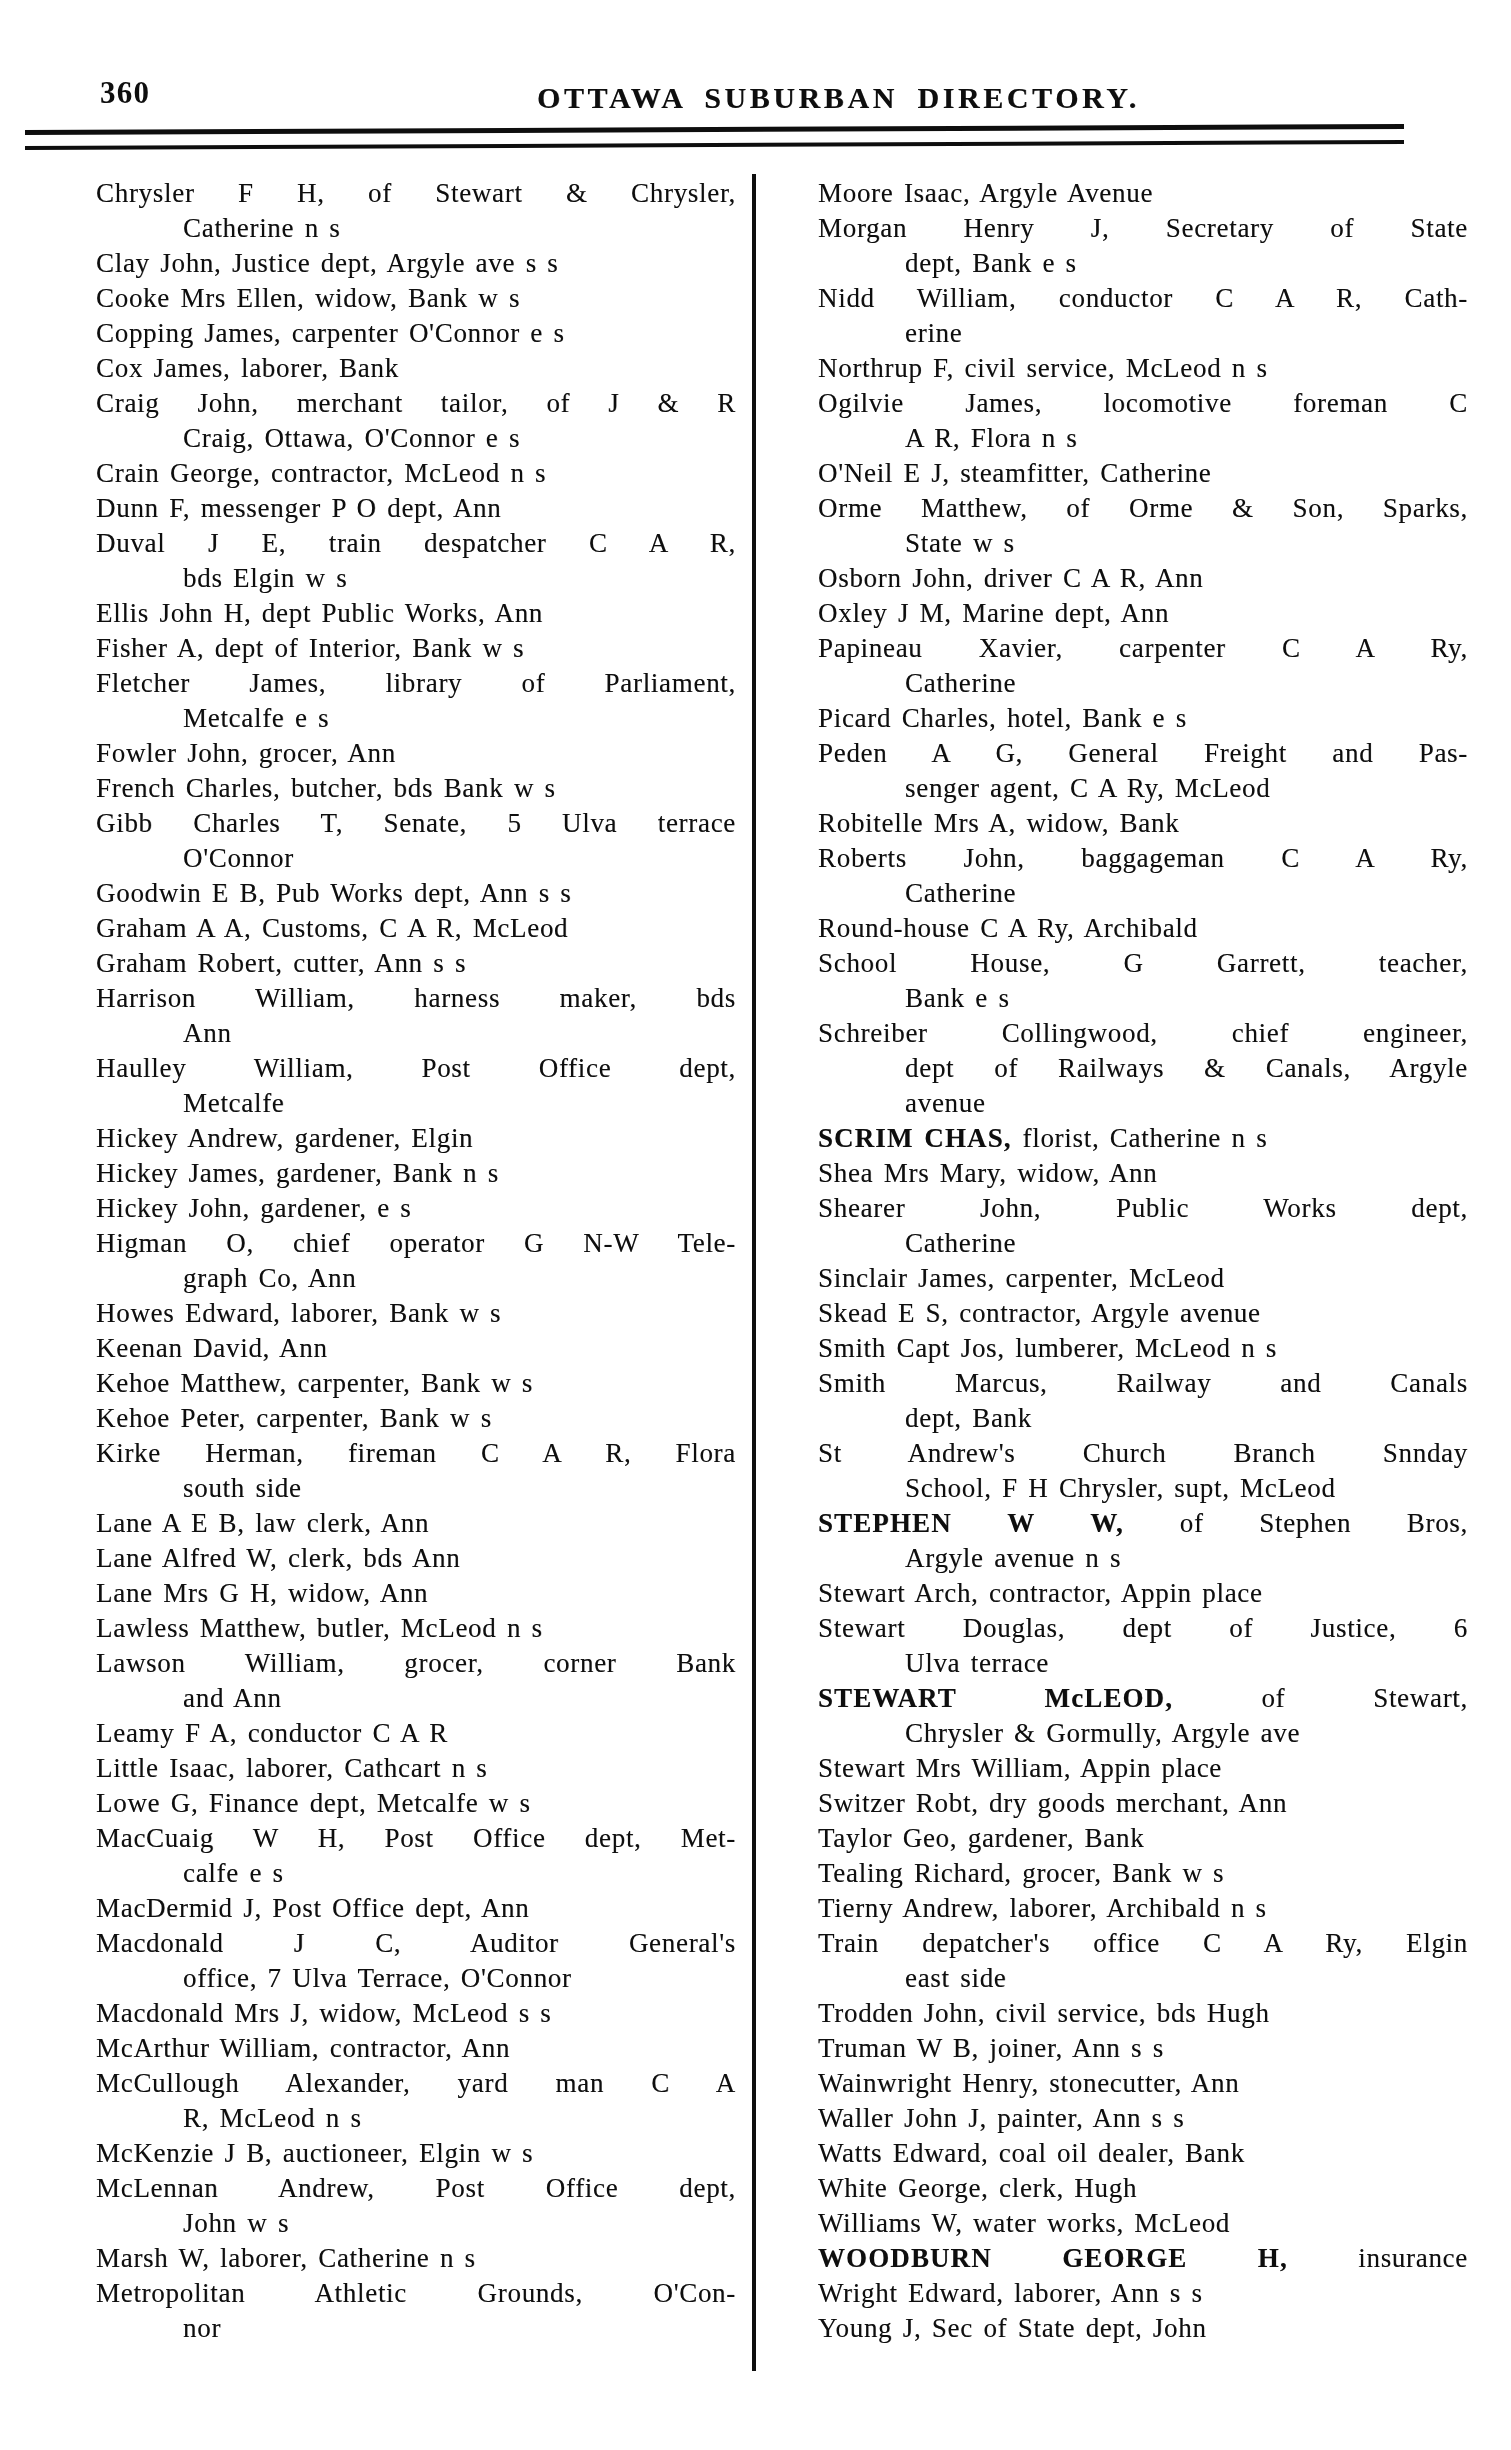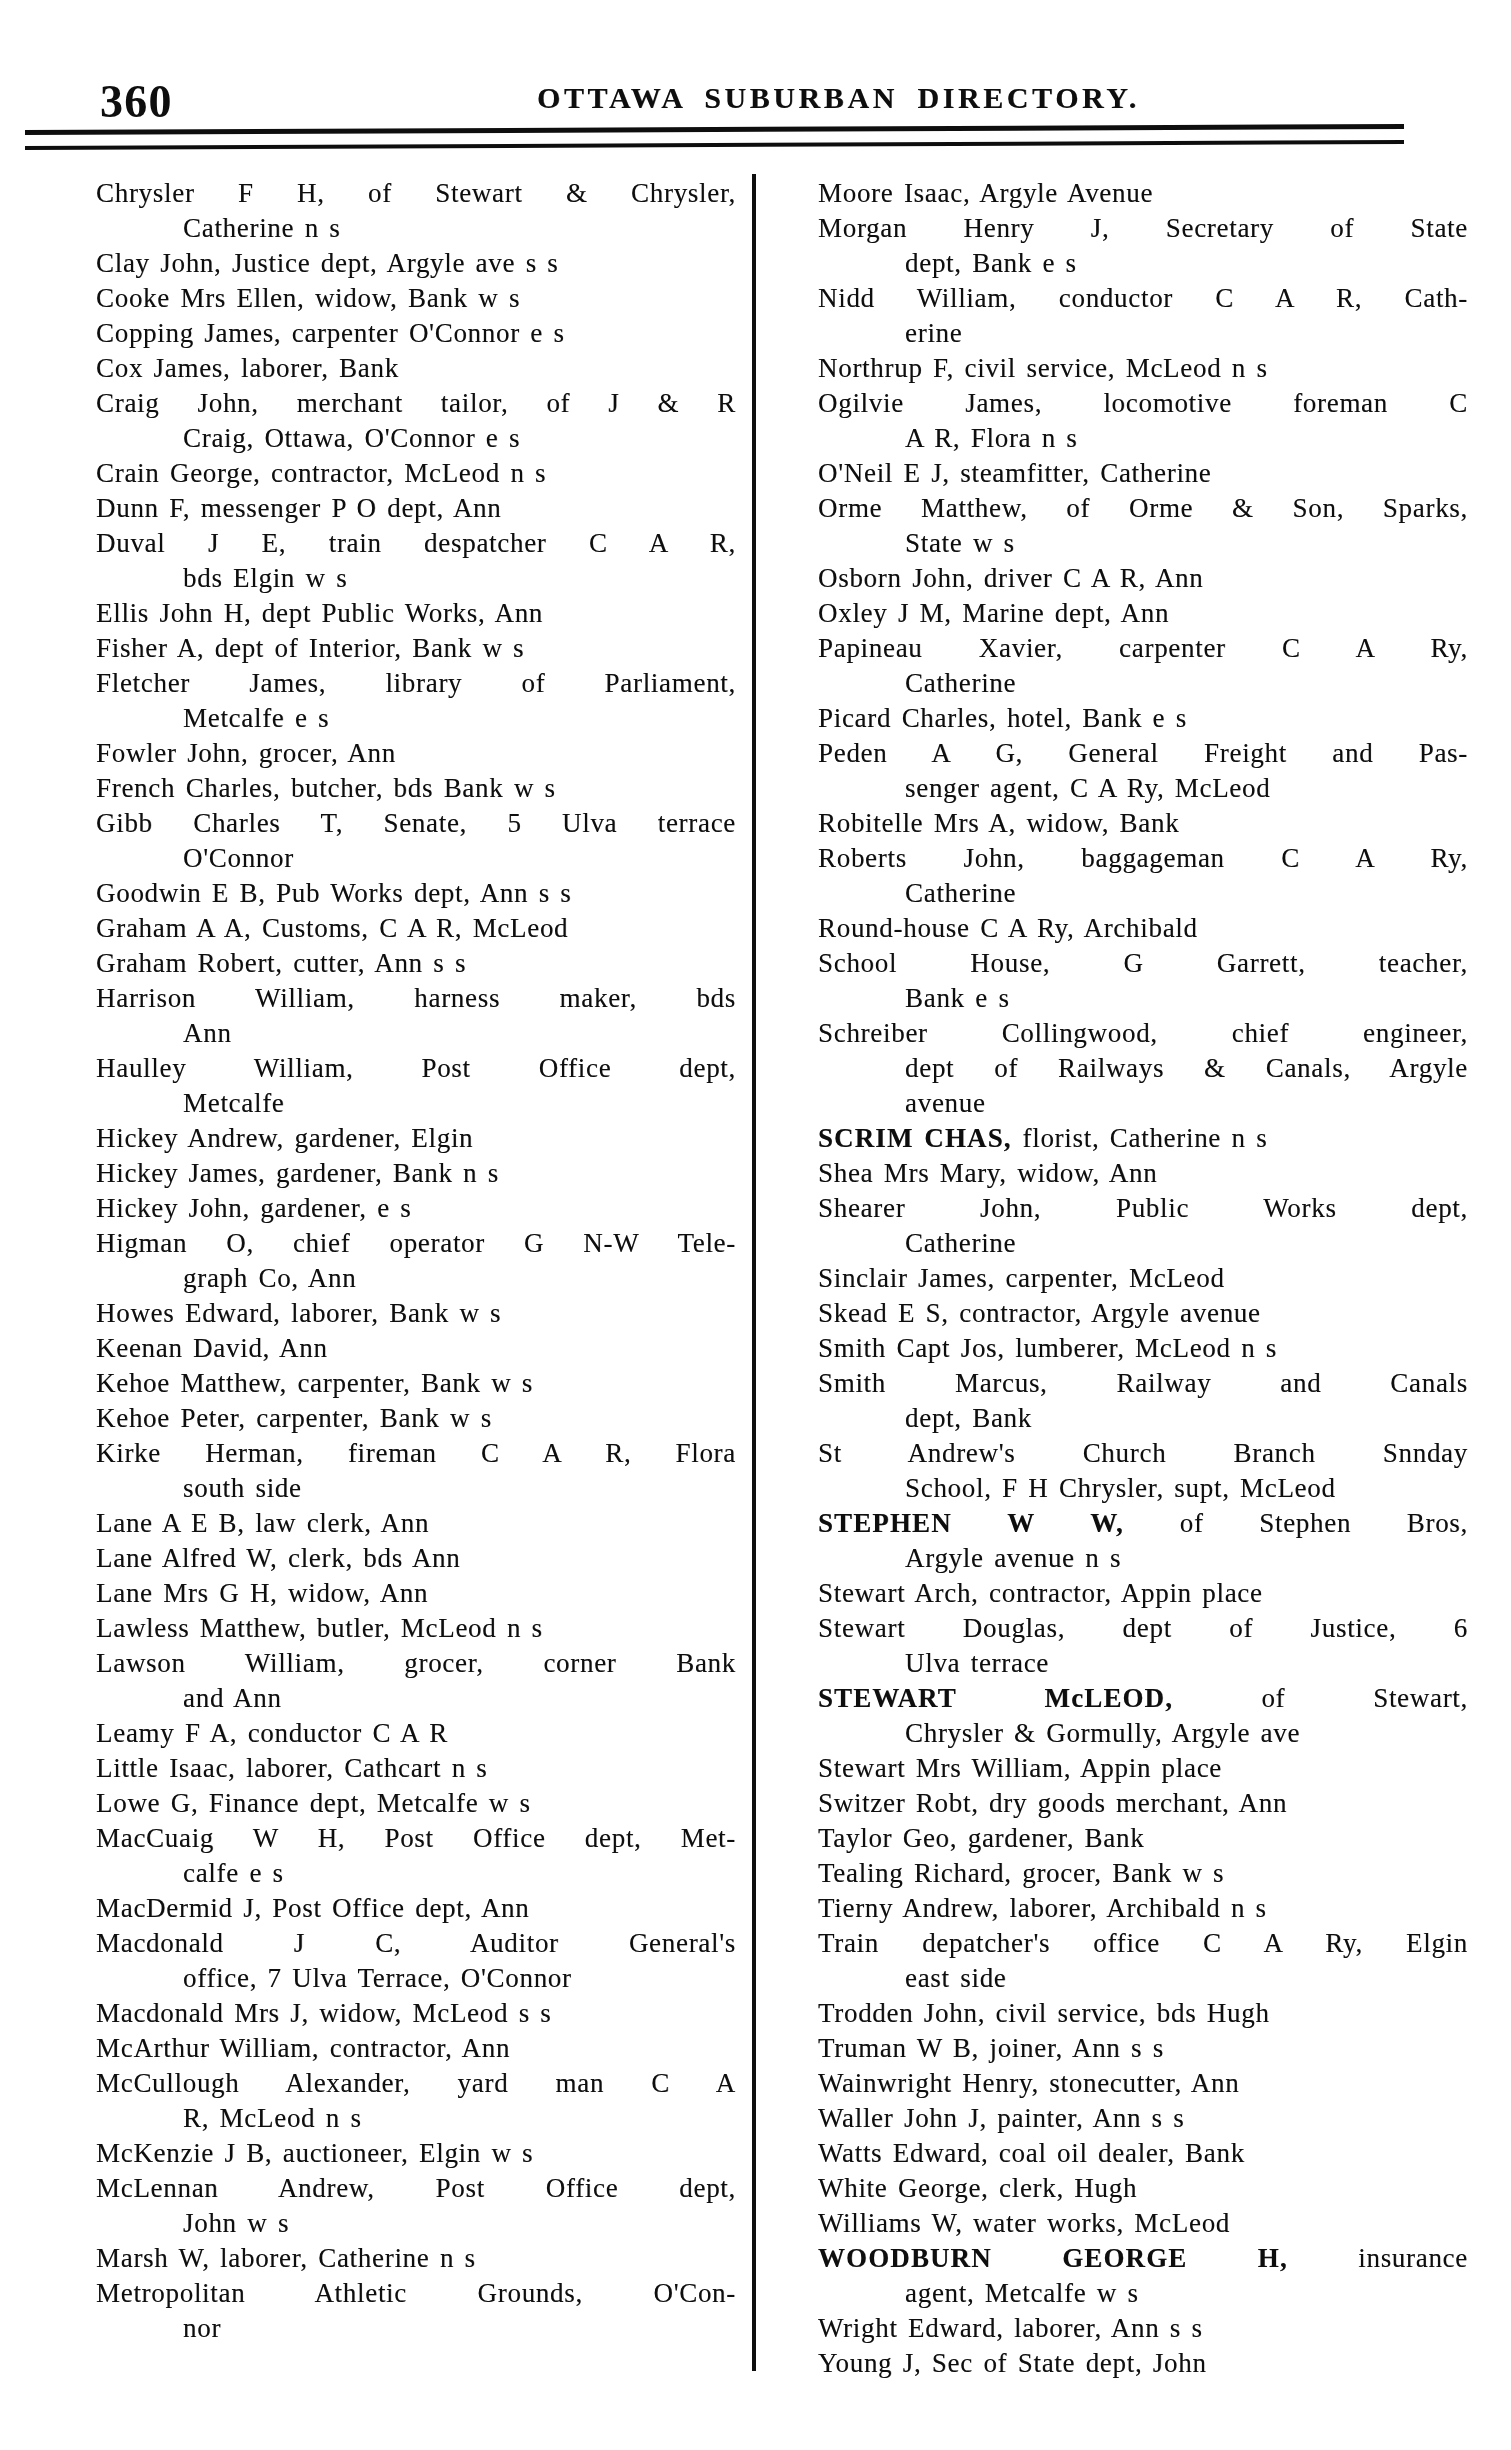--- a/index.html
+++ b/index.html
@@ -13,21 +13,21 @@
     height:2450px;
     background:var(--paper);
     color:var(--ink);
     font-family:"Liberation Serif","DejaVu Serif",serif;
     overflow:hidden;
   }
   
   .page-number{
     position:absolute;
     left:100px; top:75px;
-    font-size:46px;
+    font-size:31px;
     font-weight:bold;
     letter-spacing:1.2px;
   }
   .page-title{
     position:absolute;
     left:537px; top:81px;
     font-size:30px;
     font-weight:bold;
     letter-spacing:3.6px;
     word-spacing:8.3px;
@@ -381,21 +381,20 @@
         <div class="line"><span>Watts Edward, coal oil dealer, Bank</span></div>
       </div>
       <div class="entry">
         <div class="line"><span>White George, clerk, Hugh</span></div>
       </div>
       <div class="entry">
         <div class="line"><span>Williams W, water works, McLeod</span></div>
       </div>
       <div class="entry">
         <div class="line just"><span class="bold">WOODBURN GEORGE H, </span><span>insurance</span></div>
-        <div class="line cont"><span>agent, Metcalfe w s</span></div>
       </div>
       <div class="entry">
         <div class="line"><span>Wright Edward, laborer, Ann s s</span></div>
       </div>
       <div class="entry">
         <div class="line"><span>Young J, Sec of State dept, John</span></div>
       </div>
     </div>
 </div>
 

